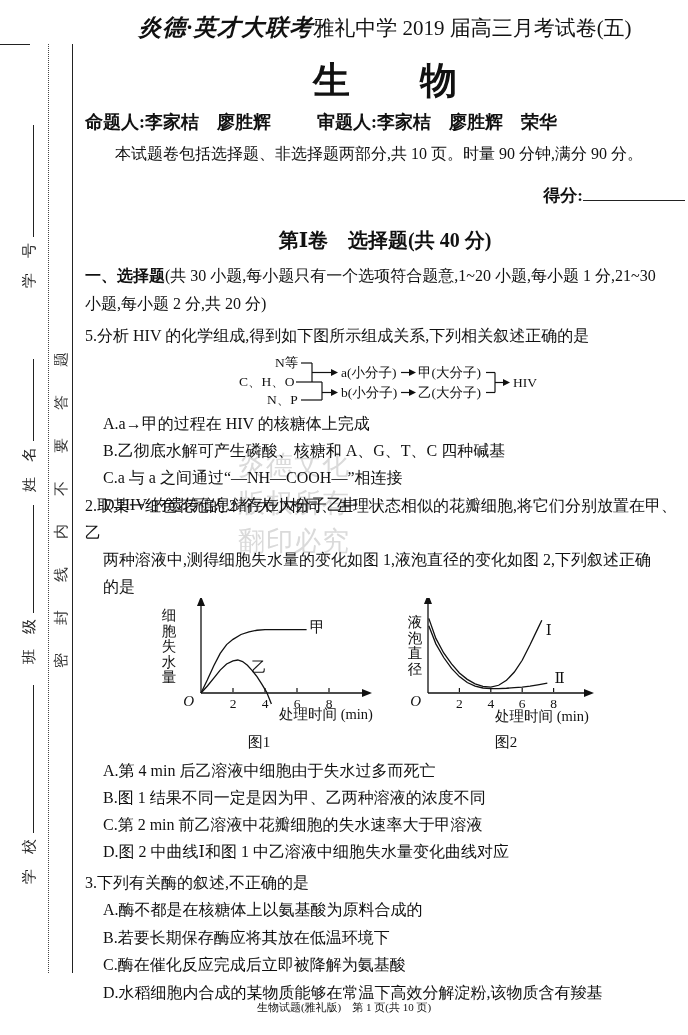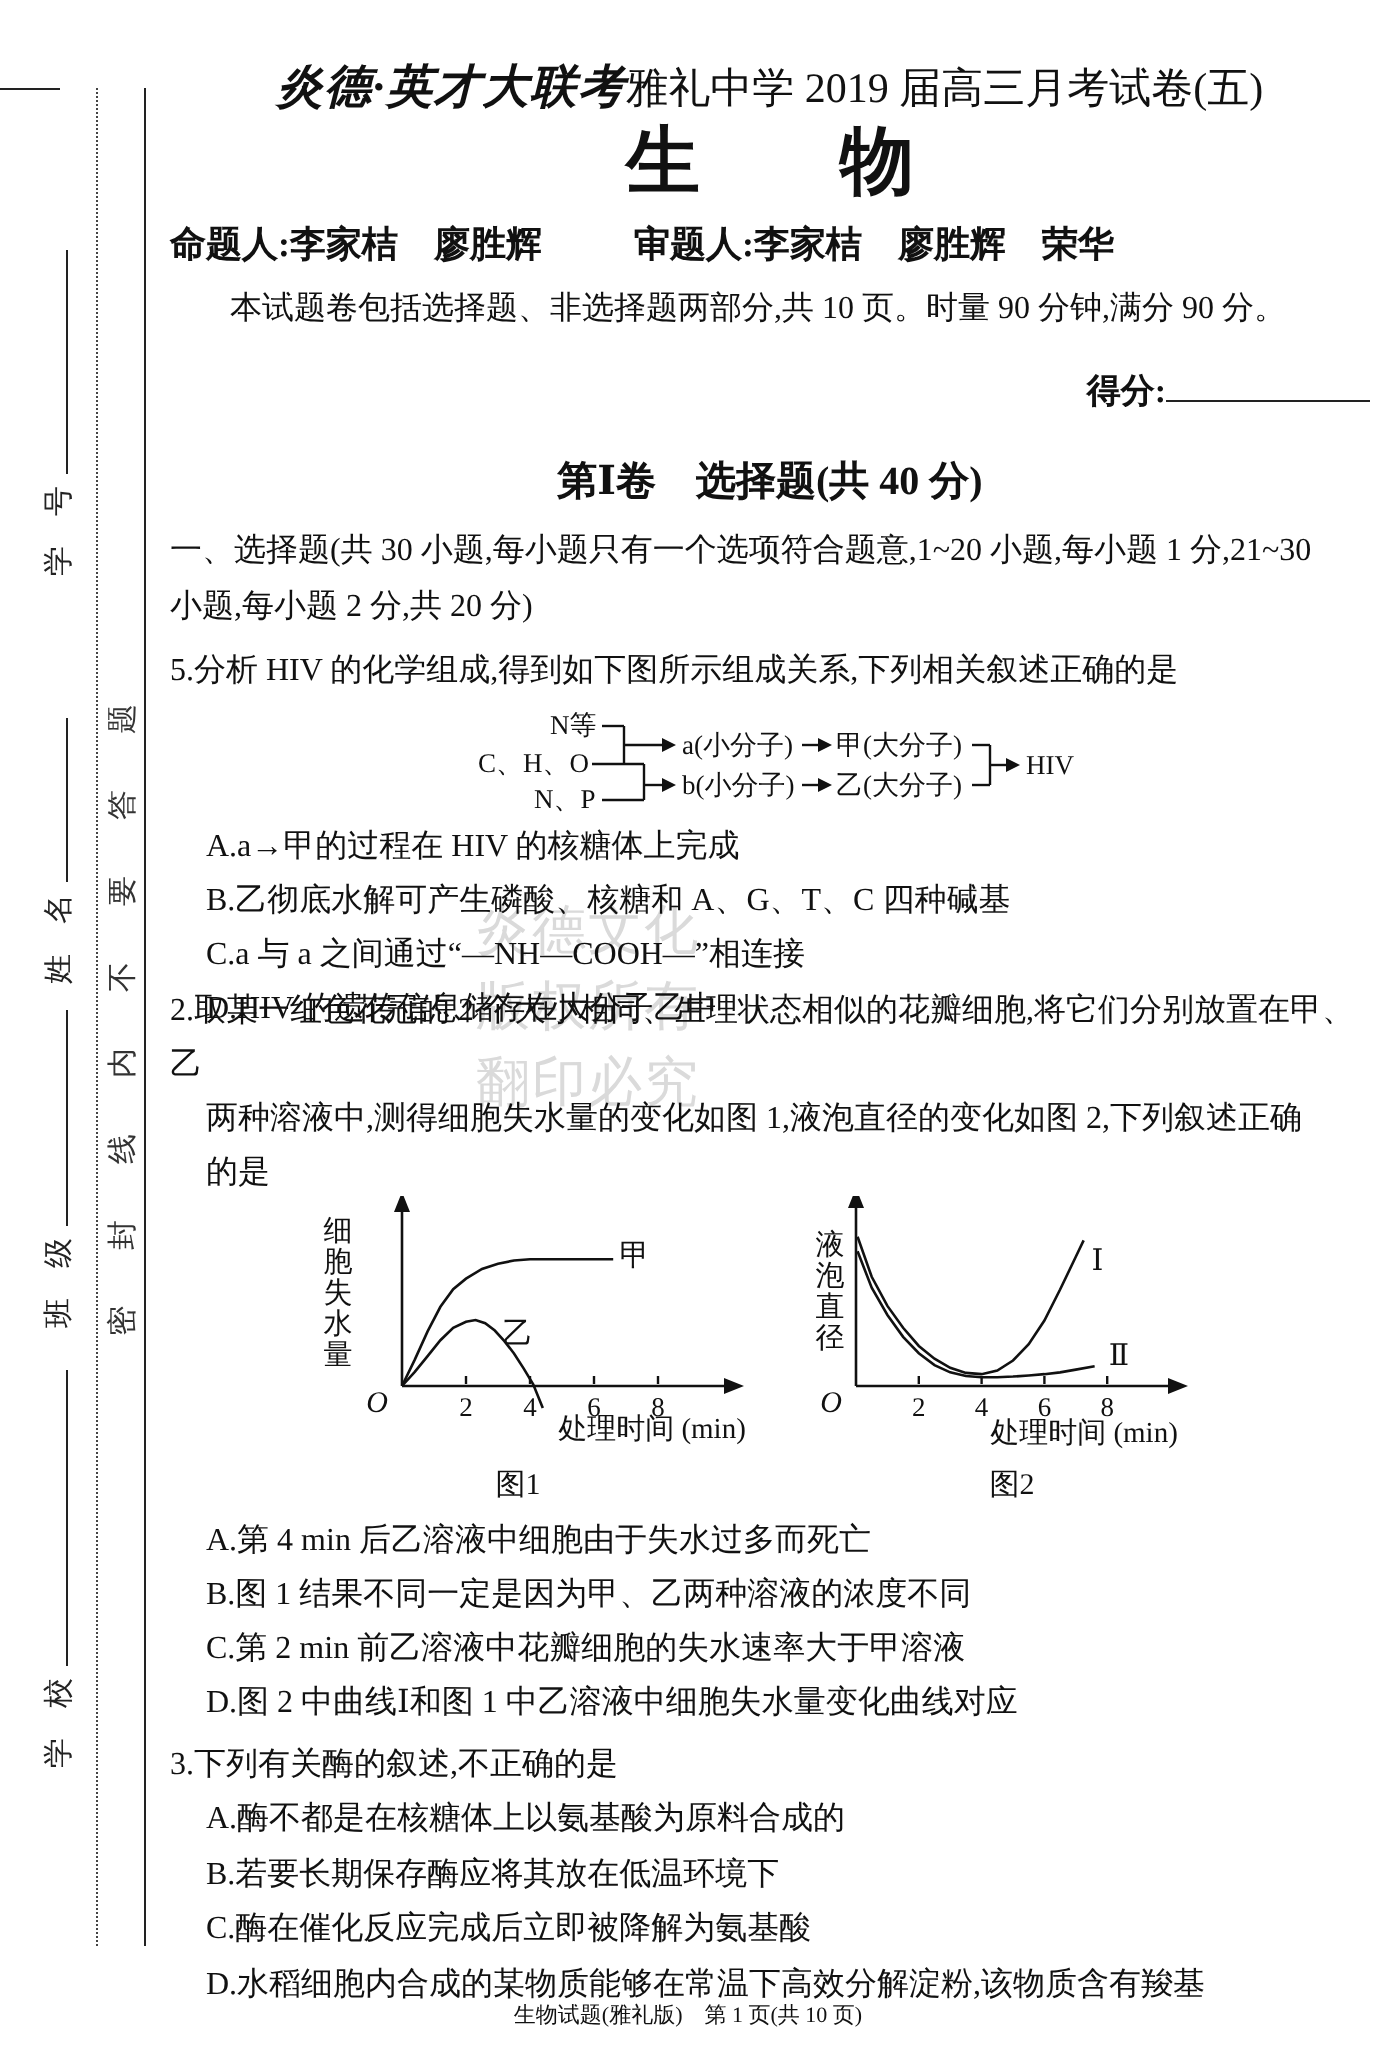--- a/index.html
+++ b/index.html
@@ -17,32 +17,32 @@
   .field3{left:20px;top:664px;width:175px;} .field3 .blank{width:108px;}
   .field4{left:20px;top:884px;width:212px;} .field4 .blank{width:148px;}
   .seal{left:52px;top:668px;width:352px;letter-spacing:28px;font-size:15px;color:#333;}
   
   .watermark{position:absolute;left:238px;top:446px;z-index:0;color:#dadada;font-size:27px;
              line-height:38px;text-align:center;letter-spacing:1px;}
   
   .main{position:absolute;left:85px;top:0;width:600px;height:1035px;z-index:1;font-size:16px;}
   .blk{position:absolute;left:0;width:600px;}
   .center{text-align:center;}
-  .hline1{top:28px;font-size:21px;}
+  .hline1{top:12px;font-size:21px;}
   .brand{font-weight:bold;font-style:italic;font-size:23px;letter-spacing:1px;}
   .hrest{font-weight:normal;}
   .title-line{top:56px;}
   .title-line span{font-size:37px;font-weight:bold;letter-spacing:70px;margin-right:-70px;}
   .setters{top:110px;font-size:18px;font-weight:bold;display:flex;justify-content:flex-start;gap:46px;}
   .instructions{top:144px;padding-left:30px;font-size:16px;}
   .score{top:184px;text-align:right;padding-right:12px;font-size:17px;font-weight:bold;}
   .score .blank{display:inline-block;width:102px;height:14px;border-bottom:1px solid #222;}
   .part-heading{top:227px;font-size:20px;font-weight:bold;}
   .sec{top:262px;line-height:28px;}
-  .sec b{font-weight:normal;}
+  .sec b{font-weight:bold;}
   .q1{top:322px;line-height:27px;}
   .q2{top:492px;line-height:27px;}
   .q3{top:869px;line-height:27px;}
   .hang{padding-left:18px;}
   .opts{line-height:27px;padding-left:18px;}
   .o1{top:410px;} .o2{top:757px;} .o3{top:896px;line-height:27.5px;}
   .footer{position:absolute;left:0;top:1000px;width:688px;text-align:center;font-size:11px;z-index:1;}
   
   .diagram{position:absolute;left:152px;top:351px;width:330px;height:64px;font-size:13.5px;}
   .diagram svg{position:absolute;left:0;top:0;}

